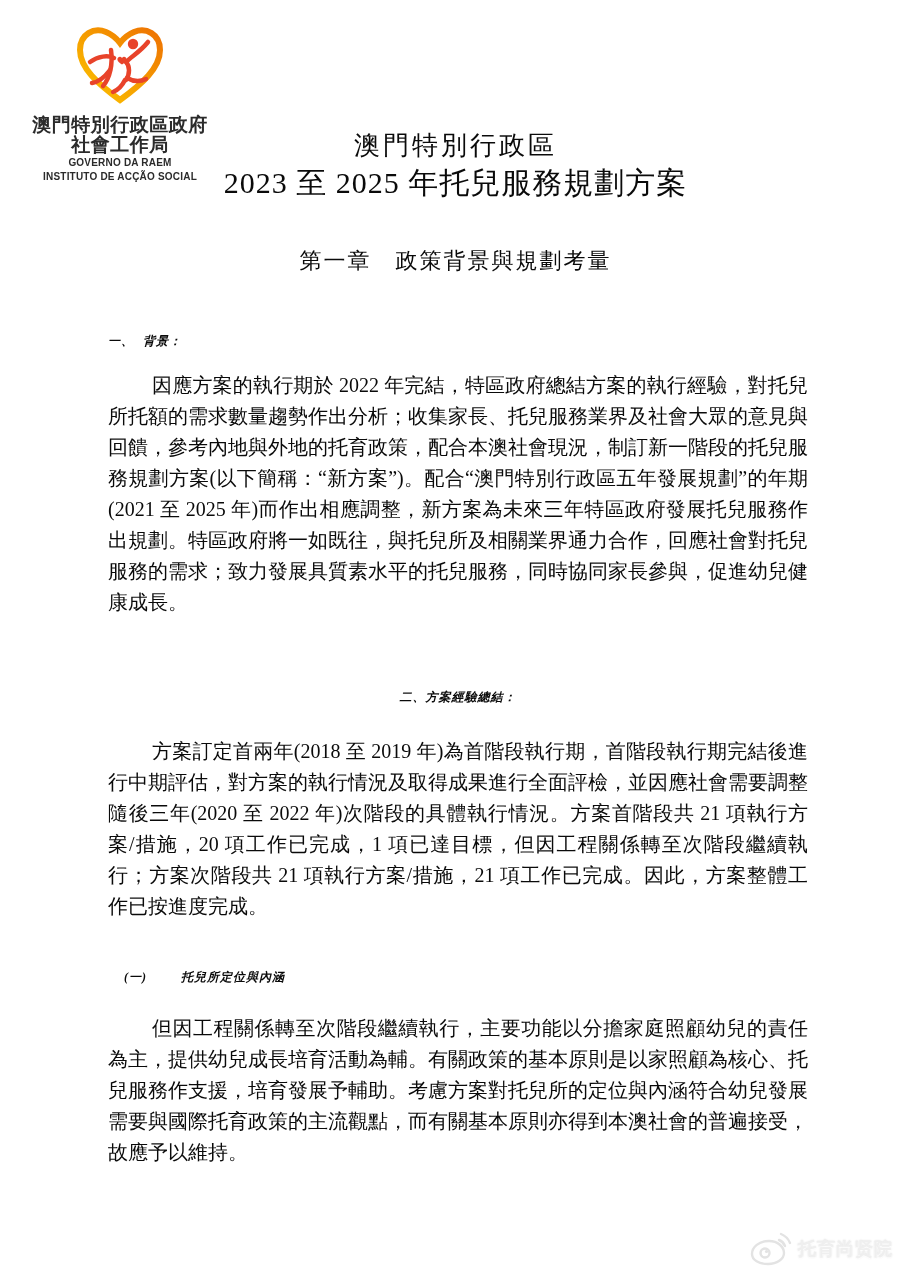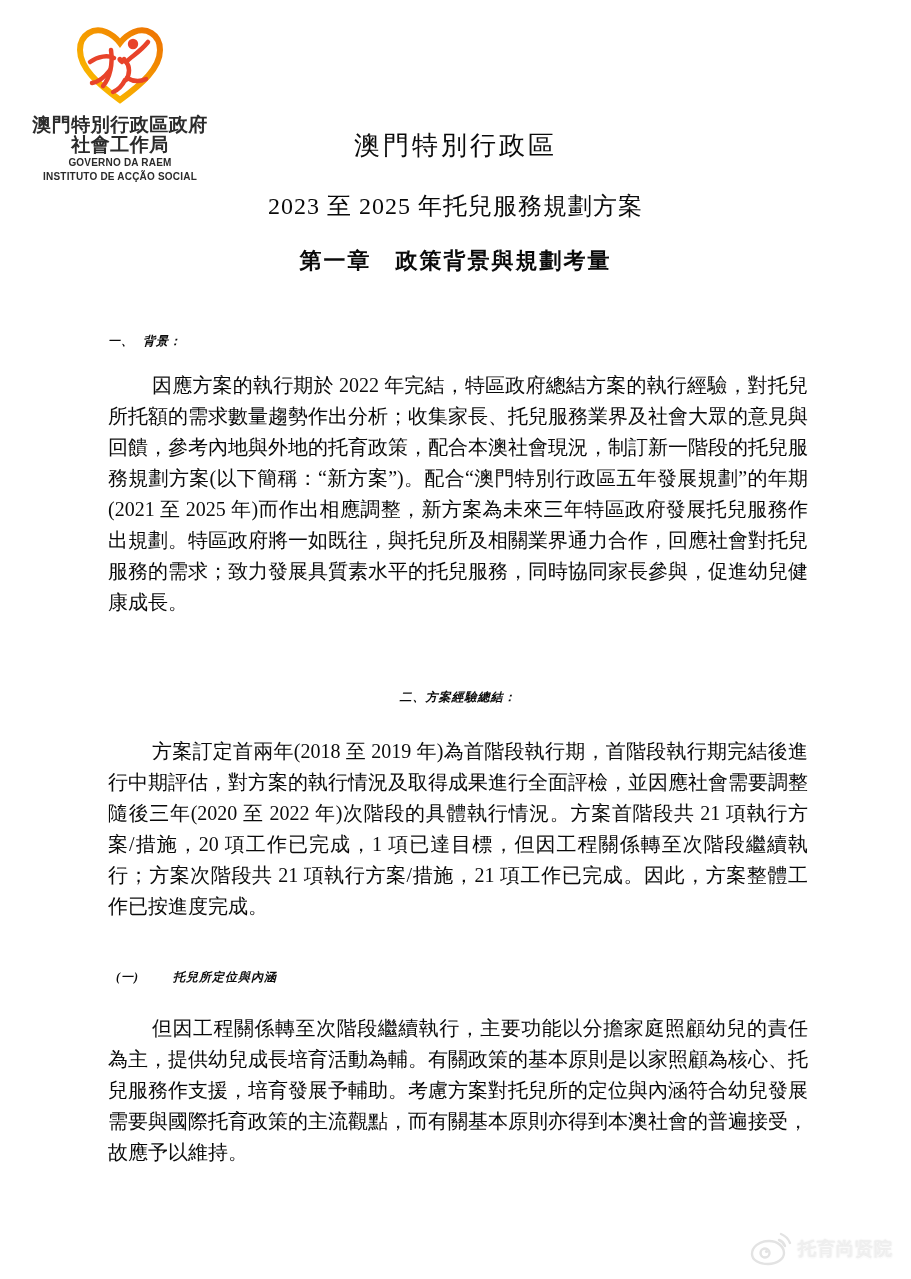--- a/index.html
+++ b/index.html
@@ -30,41 +30,41 @@
     color:#2b2b2b; letter-spacing:0.2px; white-space:nowrap;
     margin-top:2px;
   }
 
   
   .title-block {
     position:absolute; left:0; top:128px; width:911px;
     text-align:center; font-weight:normal;
   }
   .title-line1 { font-size:26px; line-height:36px; letter-spacing:3px; }
-  .title-line2 { font-size:24px; line-height:38px; letter-spacing:1px;margin-top:23px; }
+  .title-line2 { font-size:30px; line-height:38px; letter-spacing:1px; }
   .chapter {
     position:absolute; left:0; top:246px; width:911px;
-    text-align:center; font-weight:bold;
+    text-align:center; font-weight:normal;
     font-size:22px; letter-spacing:2px;
   }
 
   
   .content {
     position:absolute; left:108px; top:318px; width:700px;
   }
   .sec-heading {
     font-weight:bold; font-size:12px; line-height:26px;
     letter-spacing:1px;
     font-style:italic;
   }
   .sec-heading .num1 { margin-right:9px; }
   .sec-heading .num3 { margin-right:34px; font-weight:bold; }
   .h-sec1 { margin:10px 0 0 0; }
   .h-sec2 { margin:66px 0 0 0;text-align:center; }
-  .h-sub1 { margin:42px 0 0 8px; }
+  .h-sub1 { margin:42px 0 0 16px; }
   .para {
     font-size:20px; line-height:31px;
     text-align:justify; text-justify:inter-ideograph;
     text-indent:2.2em;
     margin:16px 0 0 0;
   }
   .para + .para { margin-top:14px; }
   .p-after-h2 { margin-top:26px; }
   .p-after-h3 { margin-top:23px; }
 

